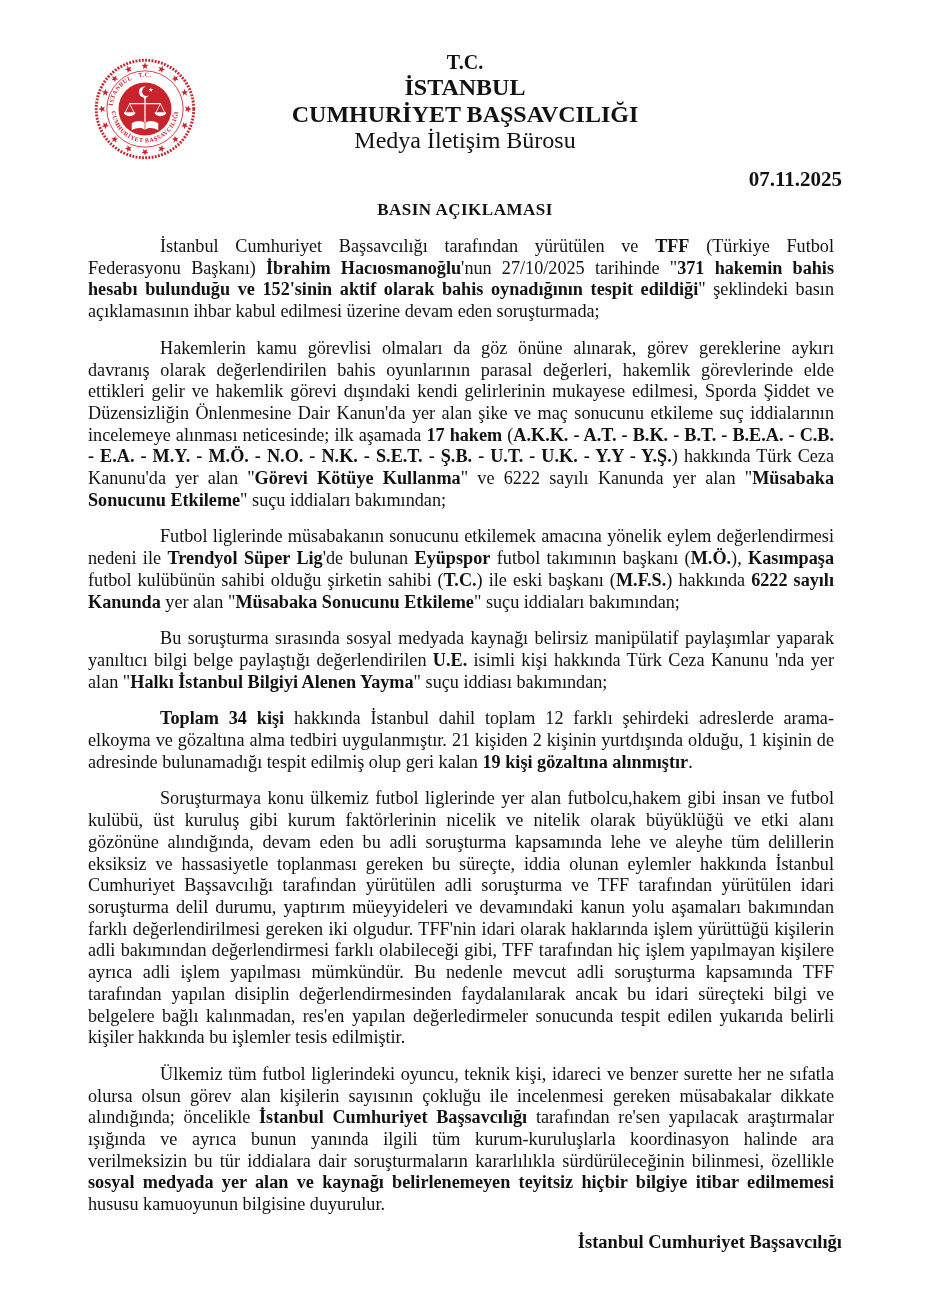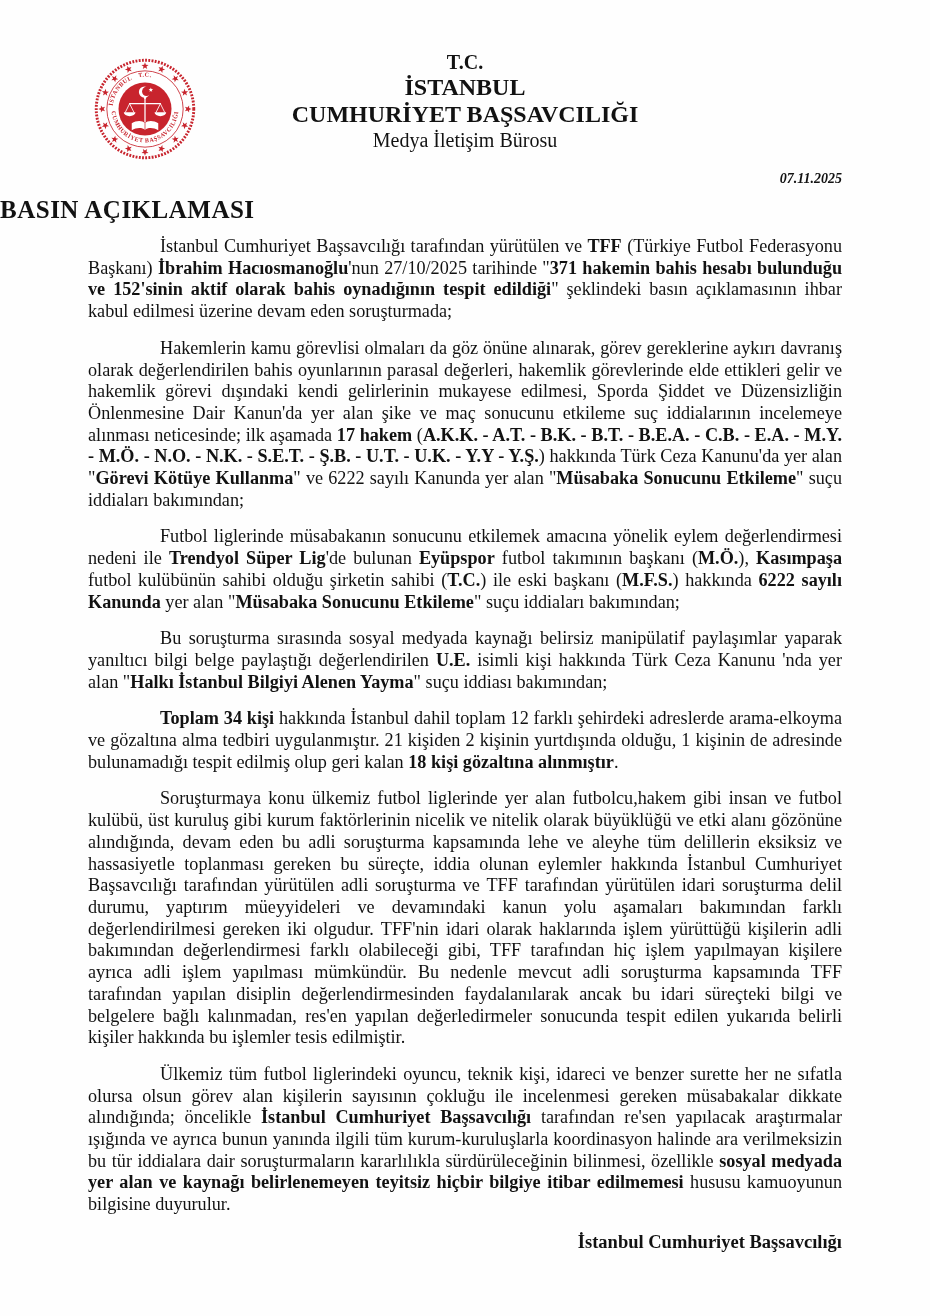--- a/index.html
+++ b/index.html
@@ -18,45 +18,44 @@
   .logo {
     position: absolute;
     left: 92px;
     top: 56px;
     width: 106px;
     height: 106px;
   }
   .letterhead { text-align: center; padding-top: 50px; }
   .lh-tc      { font-weight: bold; font-size: 20px; line-height: 24px; }
   .lh-big     { font-weight: bold; font-size: 24px; line-height: 27px; }
-  .lh-bureau  { font-size: 20px; line-height: 24px; text-align: center; }
+  .lh-bureau  { font-size: 24px; line-height: 24px; text-align: center; }
   .date-line {
     margin: 16px 88px 8px 88px;
     text-align: right;
     font-weight: bold;
-    font-size: 14px;
+    font-size: 21px;
     line-height: 22px;
-    font-style: italic;
   }
   .doc-title {
     margin-top: 4px;
-    text-align: left;
+    text-align: center;
     font-weight: bold;
-    font-size: 25px;
+    font-size: 17px;
     line-height: 24px;
     letter-spacing: 0.5px;
   }
   .doc-body {
     margin: 14px 88px 0 88px;
     font-size: 18.2px;
     line-height: 21.7px;
     text-align: justify;
   }
   .doc-body p.para {
-    margin: 0 0 15px 0;
+    margin: 0 8px 15px 0;
     text-indent: 72px;
   }
   .signature {
     margin: 8px 88px 0 88px;
     text-align: right;
     font-weight: bold;
     font-size: 18.5px;
     line-height: 23px;
   }
   
@@ -149,20 +148,20 @@
 
   <div class="date-line">07.11.2025</div>
 
   <div class="doc-title">BASIN AÇIKLAMASI</div>
 
   <div class="doc-body">
       <p class="para">İstanbul Cumhuriyet Başsavcılığı tarafından yürütülen ve <b>TFF</b> (Türkiye Futbol Federasyonu Başkanı) <b>İbrahim Hacıosmanoğlu</b>'nun 27/10/2025 tarihinde "<b>371 hakemin bahis hesabı bulunduğu ve 152'sinin aktif olarak bahis oynadığının tespit edildiği</b>" şeklindeki basın açıklamasının ihbar kabul edilmesi üzerine devam eden soruşturmada;</p>
       <p class="para">Hakemlerin kamu görevlisi olmaları da göz önüne alınarak, görev gereklerine aykırı davranış olarak değerlendirilen bahis oyunlarının parasal değerleri, hakemlik görevlerinde elde ettikleri gelir ve hakemlik görevi dışındaki kendi gelirlerinin mukayese edilmesi, Sporda Şiddet ve Düzensizliğin Önlenmesine Dair Kanun'da yer alan şike ve maç sonucunu etkileme suç iddialarının incelemeye alınması neticesinde; ilk aşamada <b>17 hakem</b> (<b>A.K.K. - A.T. - B.K. - B.T. - B.E.A. - C.B. - E.A. - M.Y. - M.Ö. - N.O. - N.K. - S.E.T. - Ş.B. - U.T. - U.K. - Y.Y - Y.Ş.</b>) hakkında Türk Ceza Kanunu'da yer alan "<b>Görevi Kötüye Kullanma</b>" ve 6222 sayılı Kanunda yer alan "<b>Müsabaka Sonucunu Etkileme</b>" suçu iddiaları bakımından;</p>
       <p class="para">Futbol liglerinde müsabakanın sonucunu etkilemek amacına yönelik eylem değerlendirmesi nedeni ile <b>Trendyol Süper Lig</b>'de bulunan <b>Eyüpspor</b> futbol takımının başkanı (<b>M.Ö.</b>), <b>Kasımpaşa</b> futbol kulübünün sahibi olduğu şirketin sahibi (<b>T.C.</b>) ile eski başkanı (<b>M.F.S.</b>) hakkında <b>6222 sayılı Kanunda</b> yer alan "<b>Müsabaka Sonucunu Etkileme</b>" suçu iddiaları bakımından;</p>
       <p class="para">Bu soruşturma sırasında sosyal medyada kaynağı belirsiz manipülatif paylaşımlar yaparak yanıltıcı bilgi belge paylaştığı değerlendirilen <b>U.E.</b> isimli kişi hakkında Türk Ceza Kanunu 'nda yer alan "<b>Halkı İstanbul Bilgiyi Alenen Yayma</b>" suçu iddiası bakımından;</p>
-      <p class="para"><b>Toplam 34 kişi</b> hakkında İstanbul dahil toplam 12 farklı şehirdeki adreslerde arama-elkoyma ve gözaltına alma tedbiri uygulanmıştır. 21 kişiden 2 kişinin yurtdışında olduğu, 1 kişinin de adresinde bulunamadığı tespit edilmiş olup geri kalan <b>18 kişi gözaltına alınmıştır</b>.</p>
+      <p class="para"><b>Toplam 34 kişi</b> hakkında İstanbul dahil toplam 12 farklı şehirdeki adreslerde arama-elkoyma ve gözaltına alma tedbiri uygulanmıştır. 21 kişiden 2 kişinin yurtdışında olduğu, 1 kişinin de adresinde bulunamadığı tespit edilmiş olup geri kalan <b>19 kişi gözaltına alınmıştır</b>.</p>
       <p class="para">Soruşturmaya konu ülkemiz futbol liglerinde yer alan futbolcu,hakem gibi insan ve futbol kulübü, üst kuruluş gibi kurum faktörlerinin nicelik ve nitelik olarak büyüklüğü ve etki alanı gözönüne alındığında, devam eden bu adli soruşturma kapsamında lehe ve aleyhe tüm delillerin eksiksiz ve hassasiyetle toplanması gereken bu süreçte, iddia olunan eylemler hakkında İstanbul Cumhuriyet Başsavcılığı tarafından yürütülen adli soruşturma ve TFF tarafından yürütülen idari soruşturma delil durumu, yaptırım müeyyideleri ve devamındaki kanun yolu aşamaları bakımından farklı değerlendirilmesi gereken iki olgudur. TFF'nin idari olarak haklarında işlem yürüttüğü kişilerin adli bakımından değerlendirmesi farklı olabileceği gibi, TFF tarafından hiç işlem yapılmayan kişilere ayrıca adli işlem yapılması mümkündür. Bu nedenle mevcut adli soruşturma kapsamında TFF tarafından yapılan disiplin değerlendirmesinden faydalanılarak ancak bu idari süreçteki bilgi ve belgelere bağlı kalınmadan, res'en yapılan değerledirmeler sonucunda tespit edilen yukarıda belirli kişiler hakkında bu işlemler tesis edilmiştir.</p>
       <p class="para">Ülkemiz tüm futbol liglerindeki oyuncu, teknik kişi, idareci ve benzer surette her ne sıfatla olursa olsun görev alan kişilerin sayısının çokluğu ile incelenmesi gereken müsabakalar dikkate alındığında; öncelikle <b>İstanbul Cumhuriyet Başsavcılığı</b> tarafından re'sen yapılacak araştırmalar ışığında ve ayrıca bunun yanında ilgili tüm kurum-kuruluşlarla koordinasyon halinde ara verilmeksizin bu tür iddialara dair soruşturmaların kararlılıkla sürdürüleceğinin bilinmesi, özellikle <b>sosyal medyada yer alan ve kaynağı belirlenemeyen teyitsiz hiçbir bilgiye itibar edilmemesi</b> hususu kamuoyunun bilgisine duyurulur.</p>
     </div>
 
   <div class="signature">İstanbul Cumhuriyet Başsavcılığı</div>
 
 </div>
 
 </body></html>

